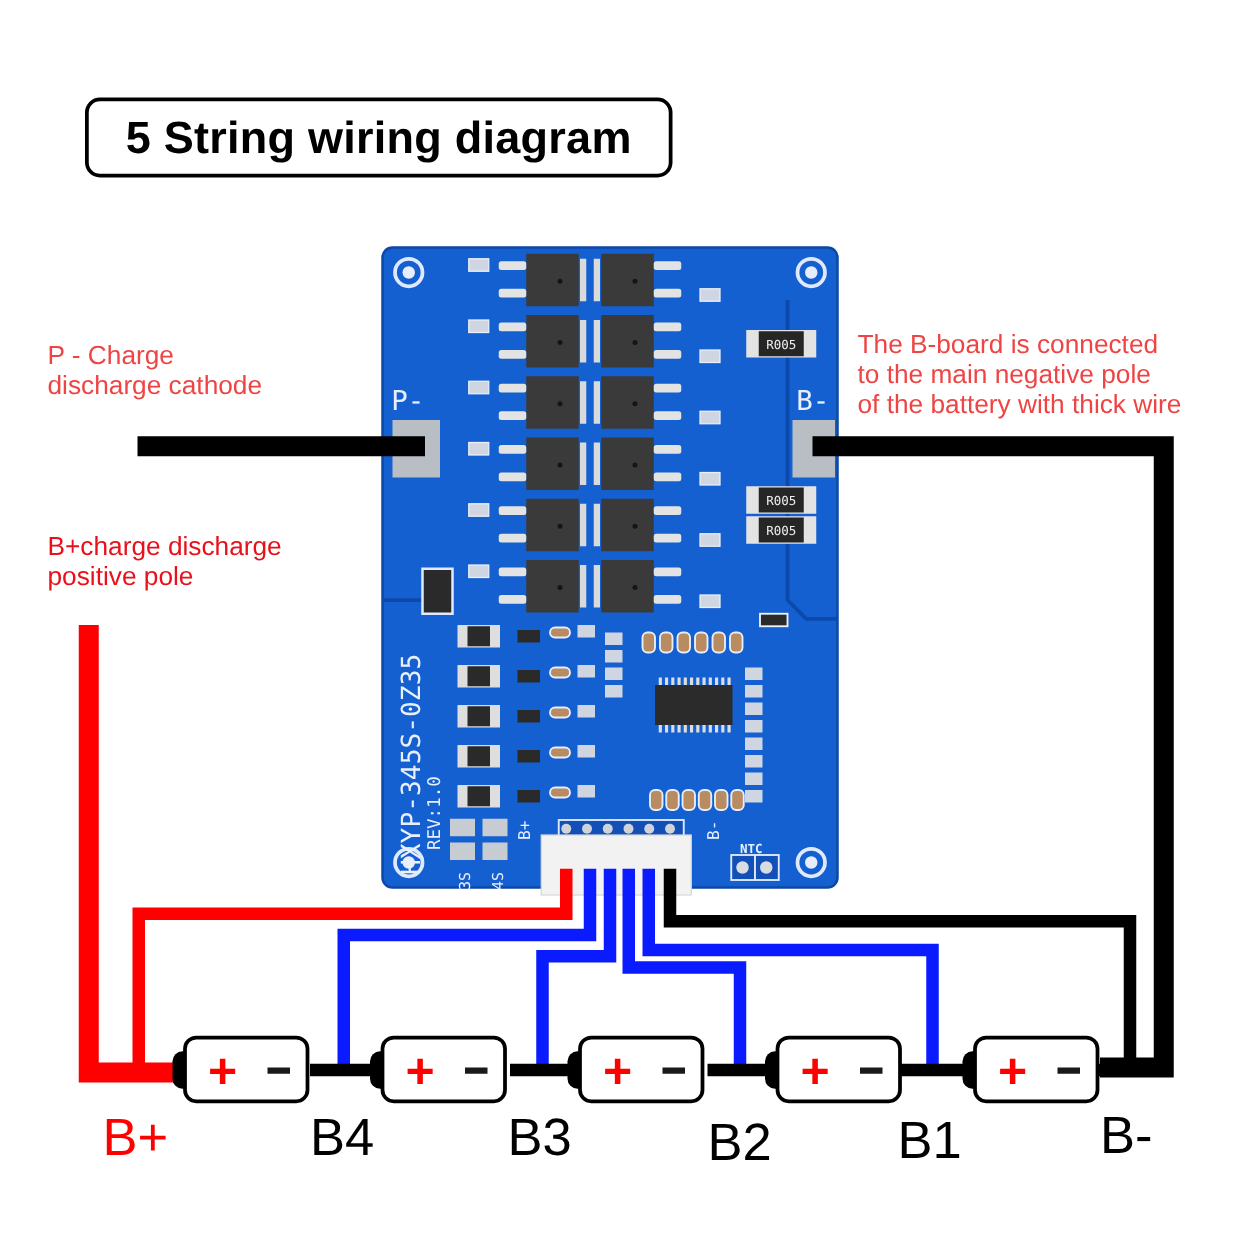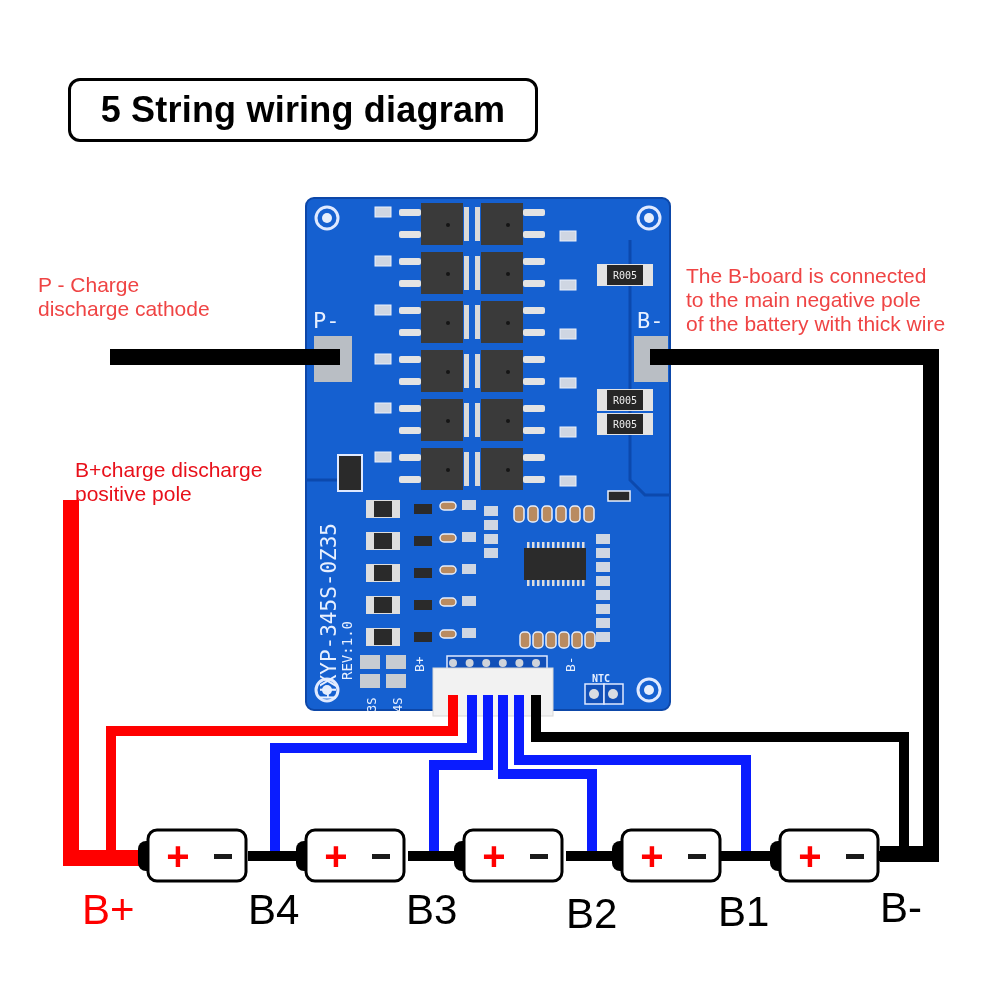--- a/index.html
+++ b/index.html
@@ -14,21 +14,21 @@
 </style>
 </head>
 <body>
 
 <div class="title-box">
   <span>5 String wiring diagram</span>
 </div>
 
 <div class="callout" style="left:38px;top:273px;">P - Charge
 discharge cathode</div>
-<div class="callout red" style="left:38px;top:458px;margin-left:37px;">B+charge discharge
+<div class="callout red" style="left:38px;top:426px;">B+charge discharge
 positive pole</div>
 <div class="callout" style="left:686px;top:264px;">The B-board is connected
 to the main negative pole
 of the battery with thick wire</div>
 
 <svg class="main" width="1000" height="1000" viewBox="0 0 1000 1000">
 
   <g>
     <rect x="306" y="198" width="364" height="512" rx="8" fill="#1560d0"></rect>
     <rect x="306" y="198" width="364" height="512" rx="8" fill="none" stroke="#0d47a8" stroke-width="2"></rect>

